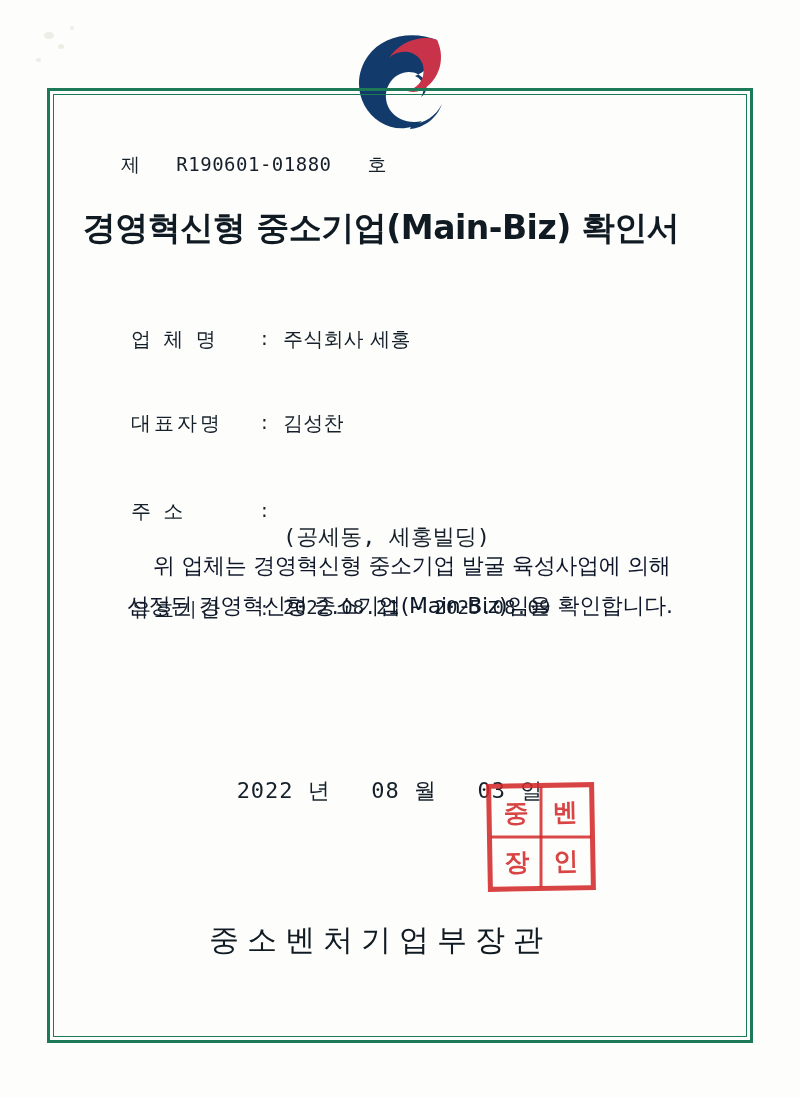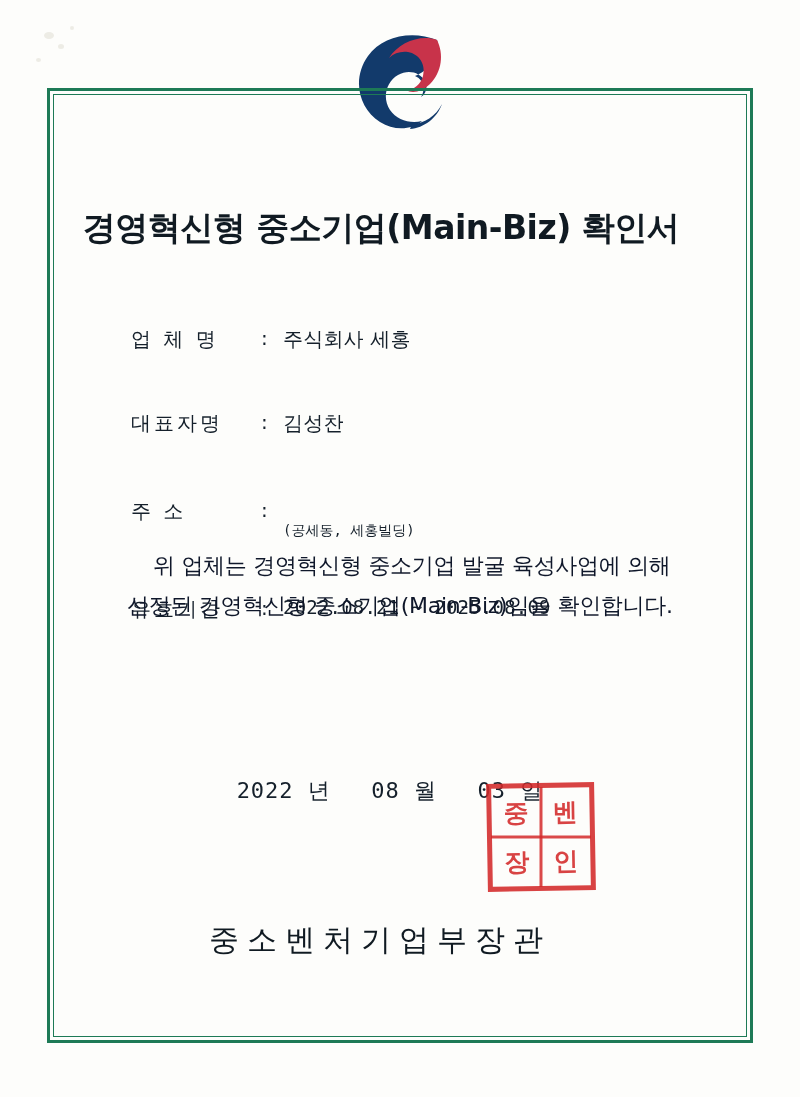--- a/index.html
+++ b/index.html
@@ -126,21 +126,21 @@
   }
   .field-value.mono {
     font-family: "DejaVu Sans Mono", monospace;
     font-size: 19px;
   }
   .field-value-2nd {
     position: absolute;
     left: 152px;
     top: 24px;
     white-space: nowrap;
-    font-size: 14px;
+    font-size: 22px;
     font-family: "DejaVu Sans Mono", monospace;
   }
 
   .row-company { top: 0; }
   .row-ceo     { top: 44px; }
   .row-address { top: 92px; }
   .row-valid   { top: 150px; }
 
   
   .statement {
@@ -233,20 +233,27 @@
       <path d="M95 8 C102 22 100 40 88 52 C80 60 70 62 64 58 C72 58 79 52 81 44 C84 32 77 22 66 20 C59 19 52 21 47 26 C57 10 79 2 95 8 Z" fill="#c8334a"></path>
       <path d="M70 92 C82 92 94 84 100 72 C95 86 82 96 68 97 Z" fill="#123a6b"></path>
     </svg>
   </div>
 
   <div class="frame-outer"></div>
   <div class="frame-inner"></div>
 
   <div class="content">
 
+    <div class="doc-number">
+      <span>제</span>
+      &nbsp;
+      <span>R190601-01880</span>
+      &nbsp;
+      <span>호</span>
+    </div>
 
     <div class="title">경영혁신형 중소기업(Main-Biz) 확인서</div>
 
     <div class="fields">
 
       <div class="field-row row-company">
         <span class="field-label">업 체 명</span>
         <span class="field-colon">:</span>
         <span class="field-value">주식회사 세홍</span>
       </div>

